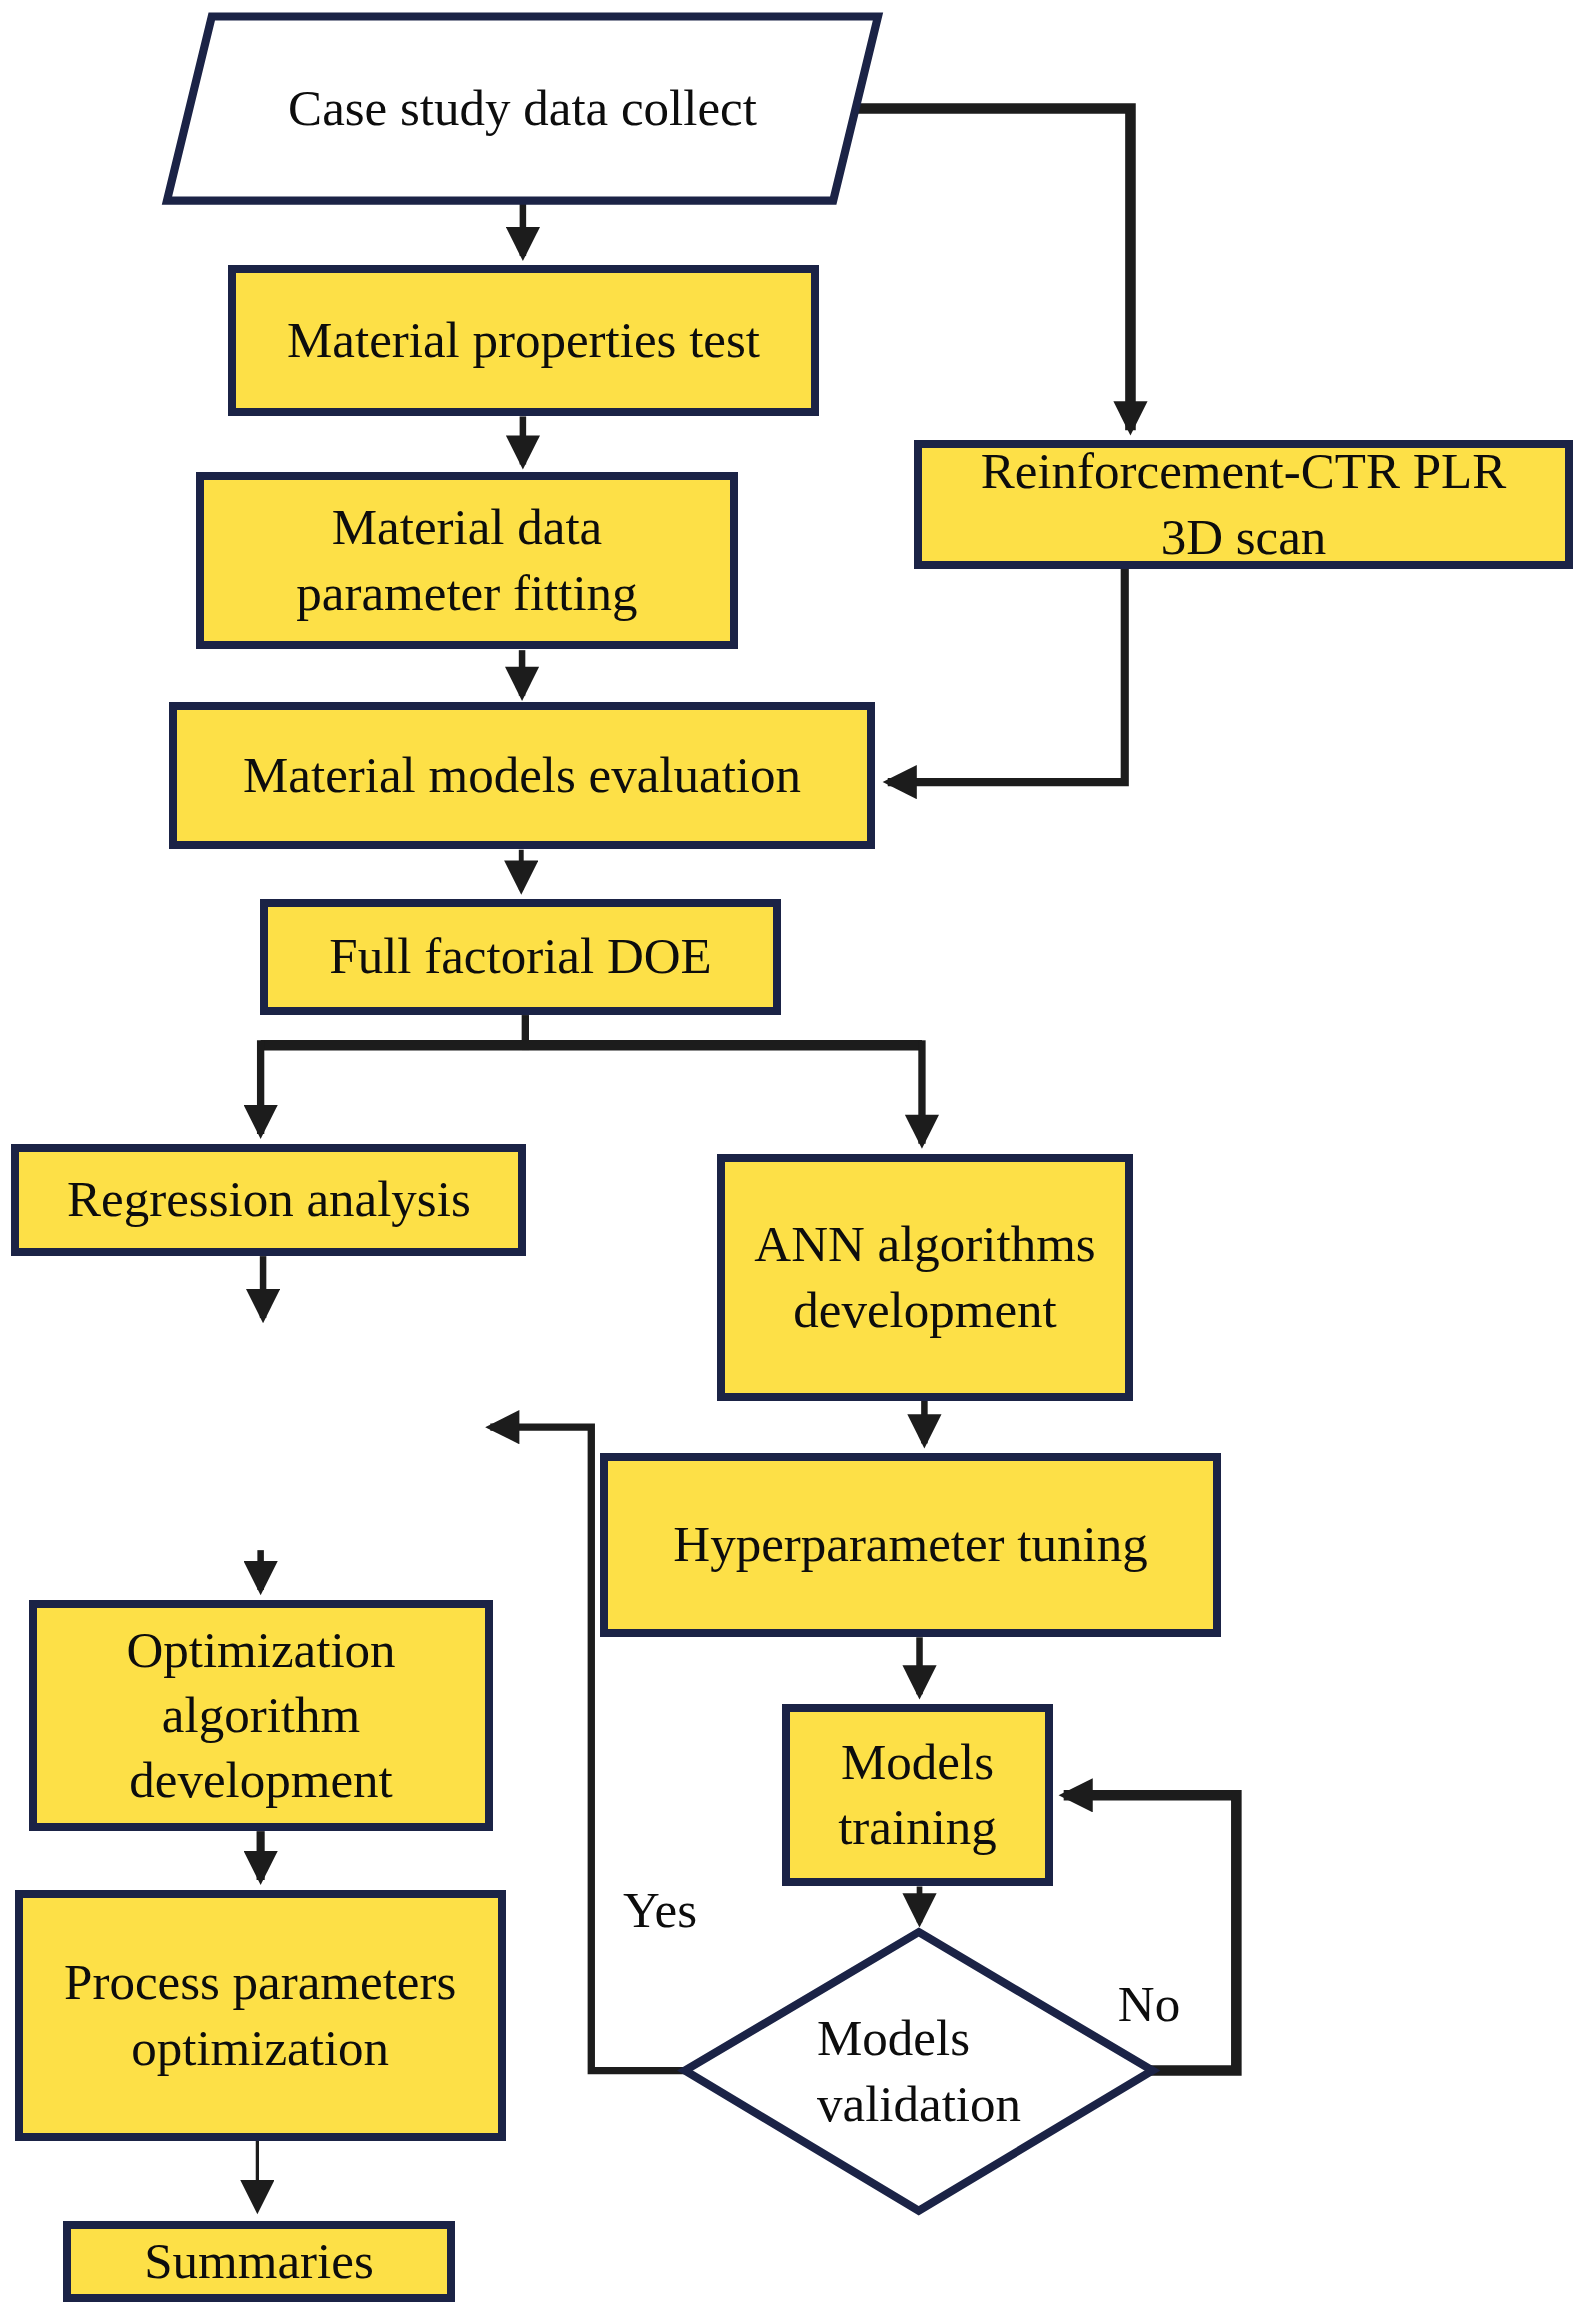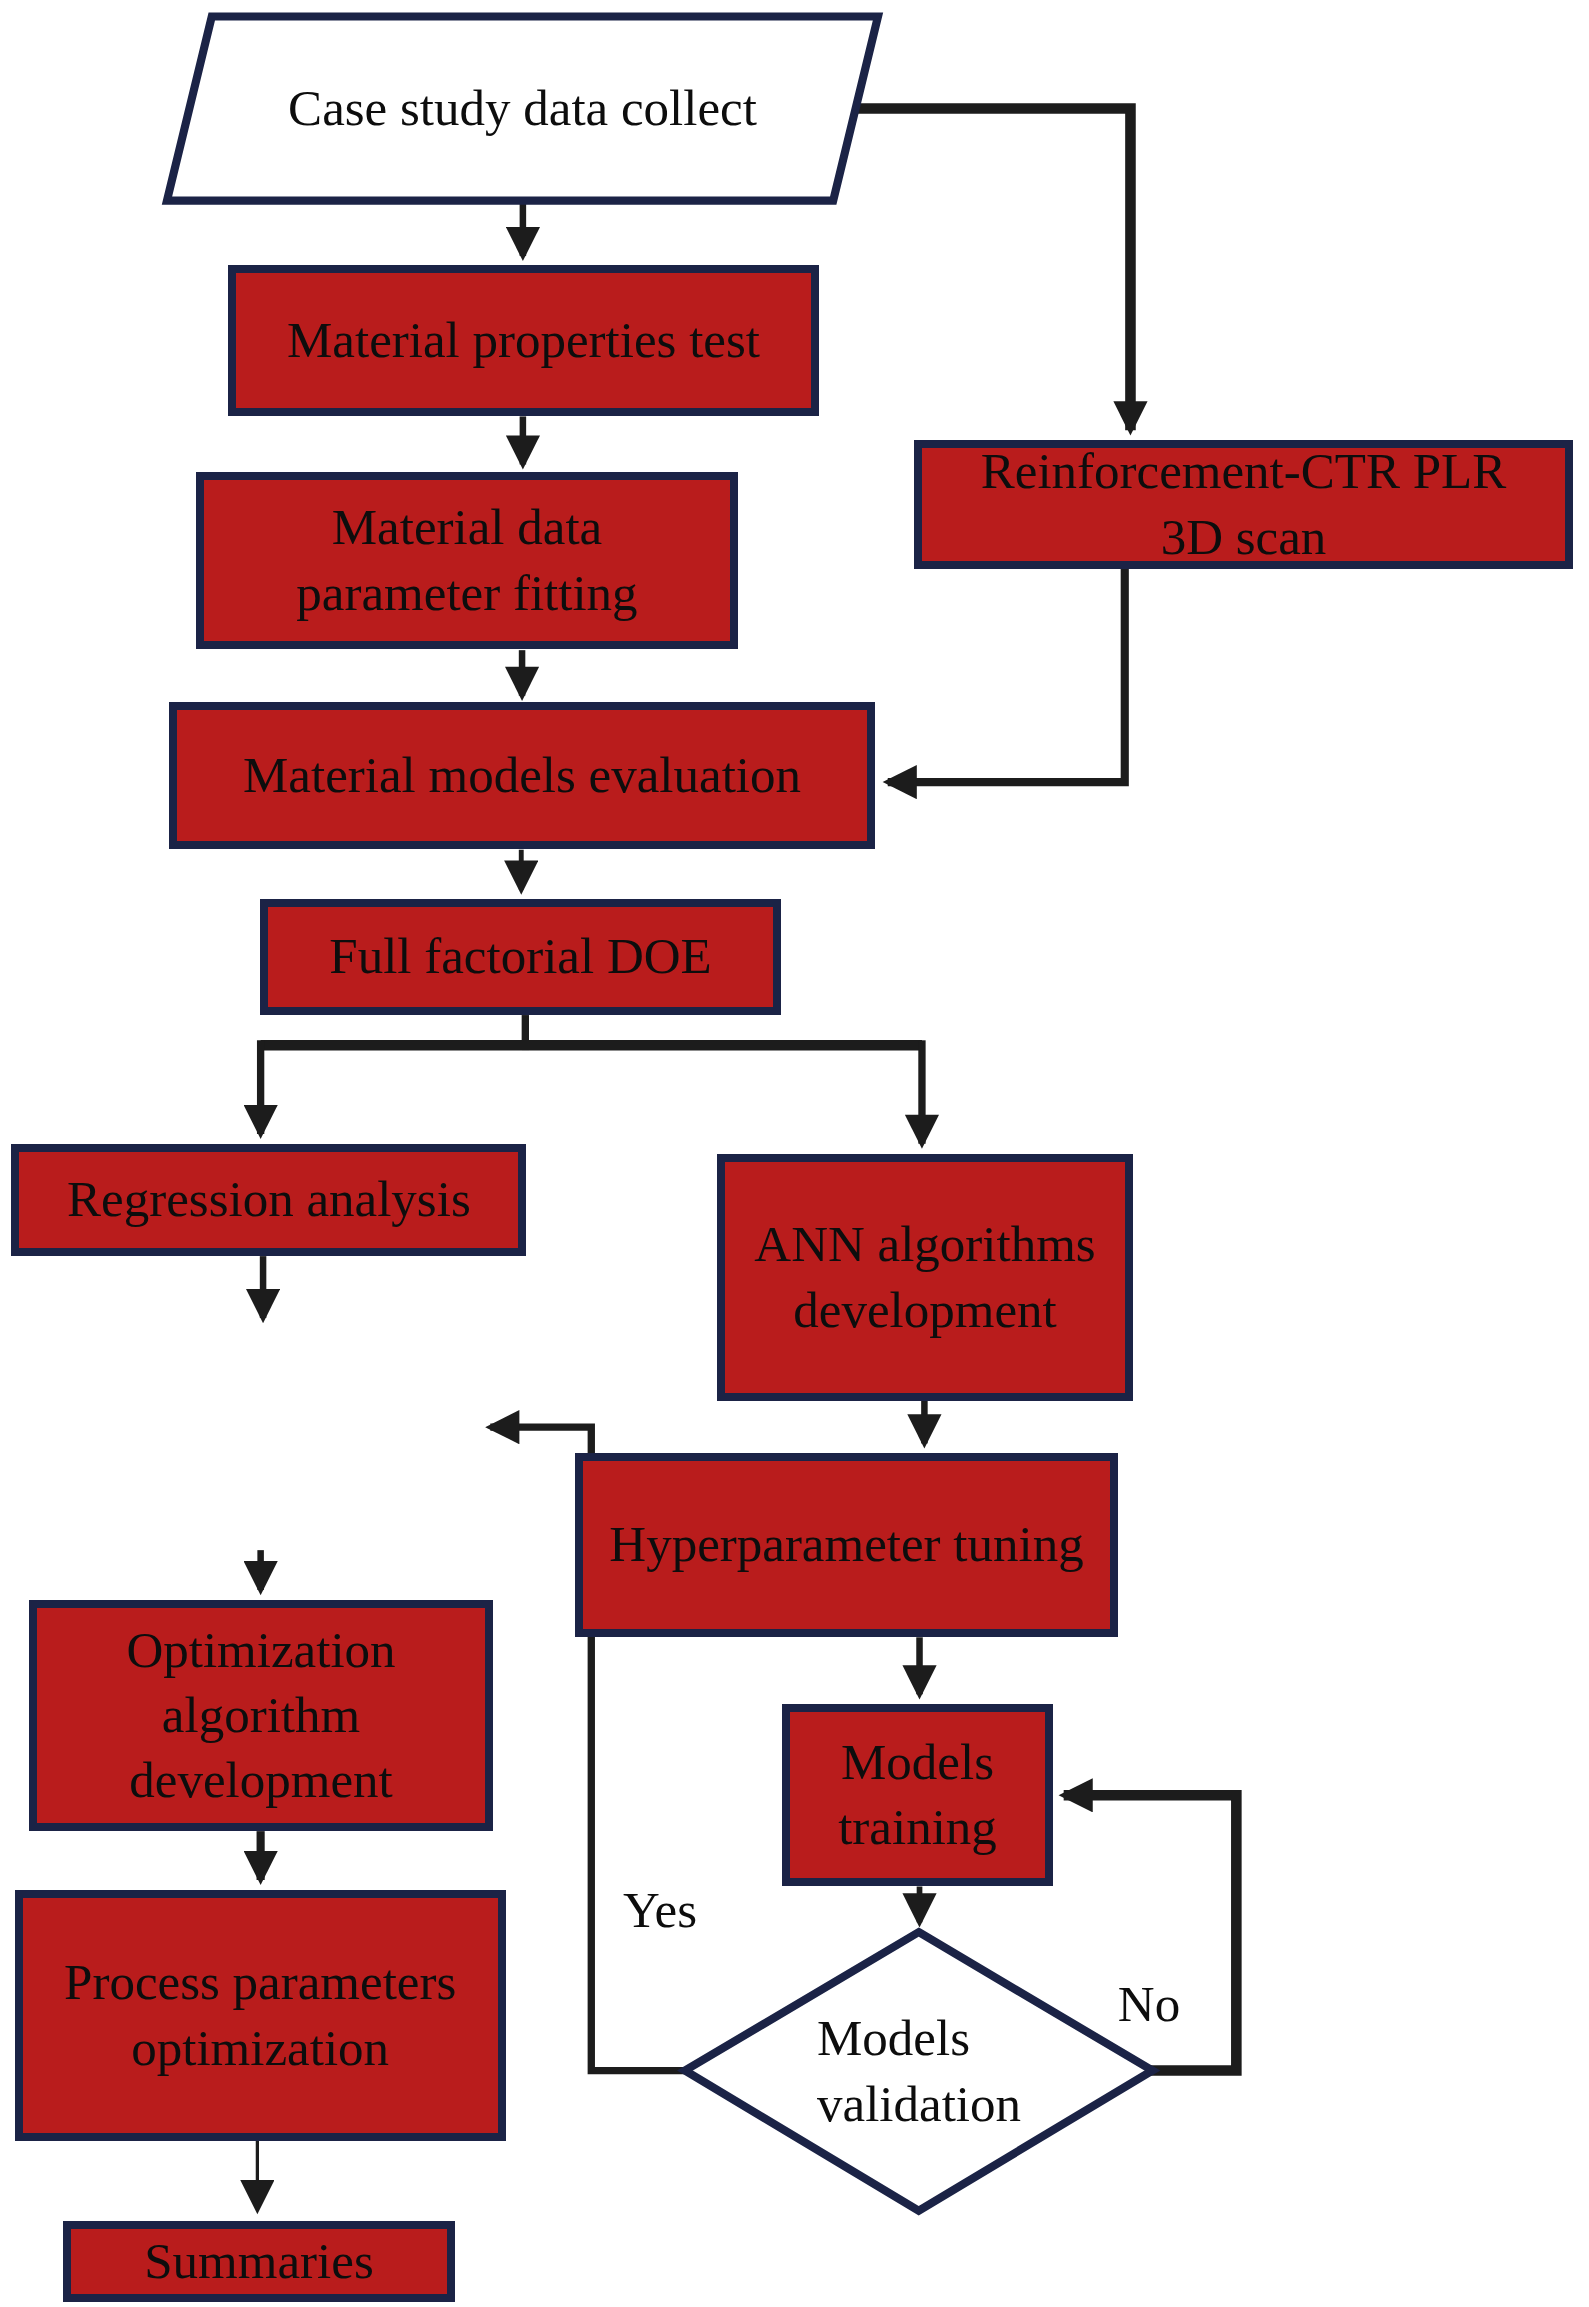--- a/index.html
+++ b/index.html
@@ -19,21 +19,21 @@
   .connectors {
     position: absolute;
     left: 0;
     top: 0;
     width: 1589px;
     height: 2307px;
   }
   .node {
     position: absolute;
     box-sizing: border-box;
-    background: #b91c1c;
+    background: #fde047;
     border: 8.1px solid #1b2346;
     display: flex;
     align-items: center;
     justify-content: center;
     text-align: center;
     font-size: 51px;
     line-height: 1.28;
     white-space: pre-line;
   }
   .ghost {
@@ -128,21 +128,21 @@
   <div class="node" style="left:11.4px; top:1144px; width:515px; height:112px;">
     <span>Regression analysis</span>
   </div>
 
   <div class="node" style="left:717px; top:1154px; width:416px; height:247px;">
     <span>ANN algorithms
 development</span>
   </div>
 
 
-  <div class="node" style="left:575px; top:1453px; width:543px; height:184px;align-items:center;">
+  <div class="node" style="left:600px; top:1453px; width:621px; height:184px;align-items:center;">
     <span>Hyperparameter tuning</span>
   </div>
 
   <div class="node" style="left:29px; top:1600px; width:464px; height:231px;">
     <span>Optimization
 algorithm
 development</span>
   </div>
 
   <div class="node" style="left:782px; top:1704px; width:271px; height:182px;">

